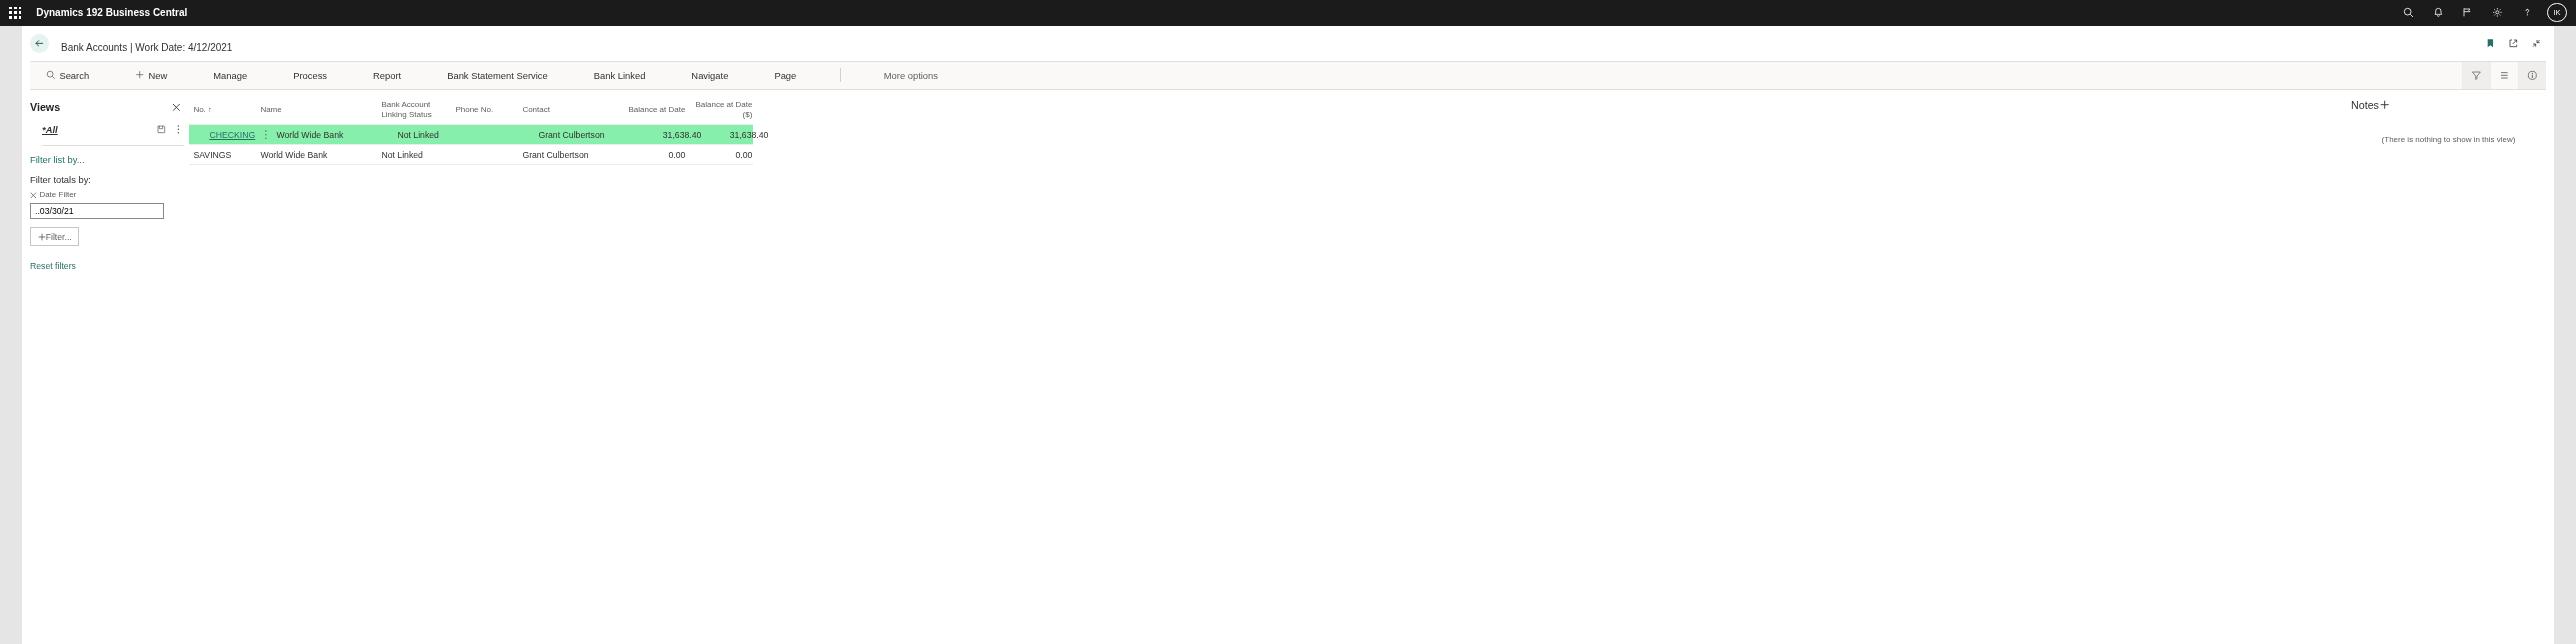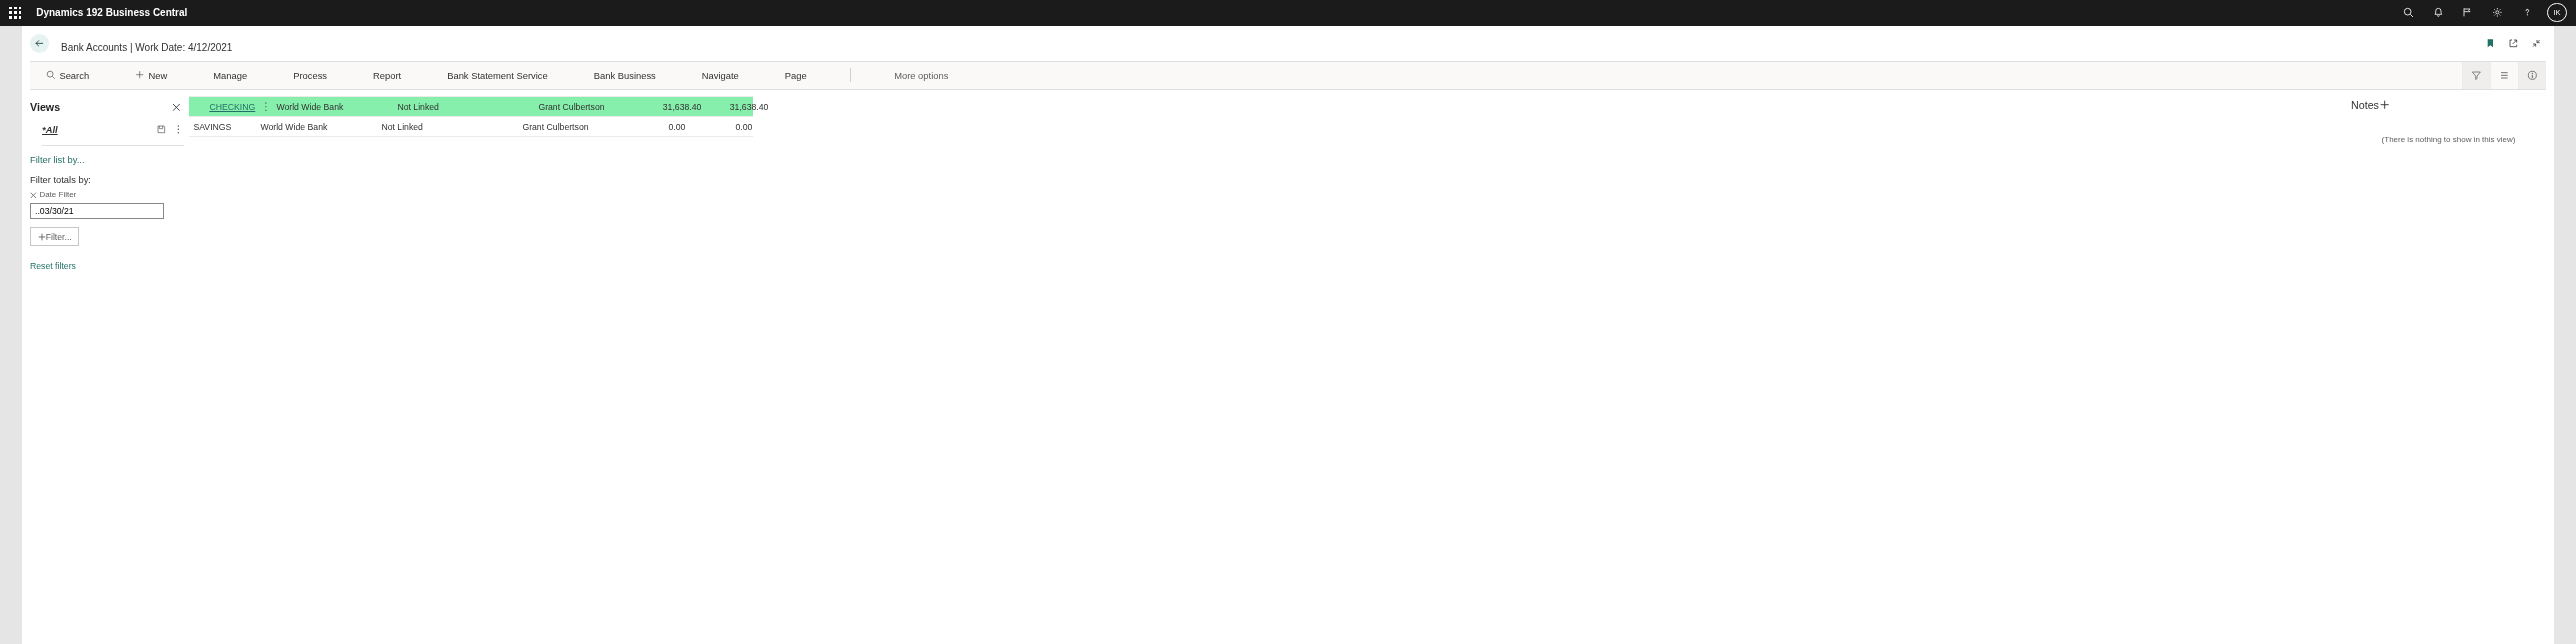--- a/index.html
+++ b/index.html
@@ -295,21 +295,21 @@
         <div class="ab-item">
             <span>Process</span>
           </div>
         <div class="ab-item">
             <span>Report</span>
           </div>
         <div class="ab-item">
             <span>Bank Statement Service</span>
           </div>
         <div class="ab-item">
-            <span>Bank Business</span>
+            <span>Bank Linked</span>
           </div>
         <div class="ab-item">
             <span>Navigate</span>
           </div>
         <div class="ab-item">
             <span>Page</span>
           </div>
         <div class="ab-sep"></div>
         <div class="ab-item muted">
             <span>More options</span>
@@ -378,20 +378,29 @@
           <svg width="8" height="8" viewBox="0 0 12 12">
               <path d="M6 1v10M1 6h10" stroke="#605e5c" stroke-width="1.3"></path>
             </svg>
           <span>Filter...</span>
         </div>
         <span class="reset-link">Reset filters</span>
       </div>
 
       <div class="grid-pane">
         <div class="grid">
+          <div class="grid-head-row">
+            <div class="gh sort">No.</div>
+            <div class="gh">Name</div>
+            <div class="gh">Bank Account Linking Status</div>
+            <div class="gh">Phone No.</div>
+            <div class="gh">Contact</div>
+            <div class="gh right">Balance at Date</div>
+            <div class="gh right">Balance at Date ($)</div>
+          </div>
 
           <div class="grid-row sel">
             <div class="gc no-col">
               <a>CHECKING</a>
               <span class="row-menu">⋮</span>
             </div>
             <div class="gc">World Wide Bank</div>
             <div class="gc">Not Linked</div>
             <div class="gc"></div>
             <div class="gc">Grant Culbertson</div>

